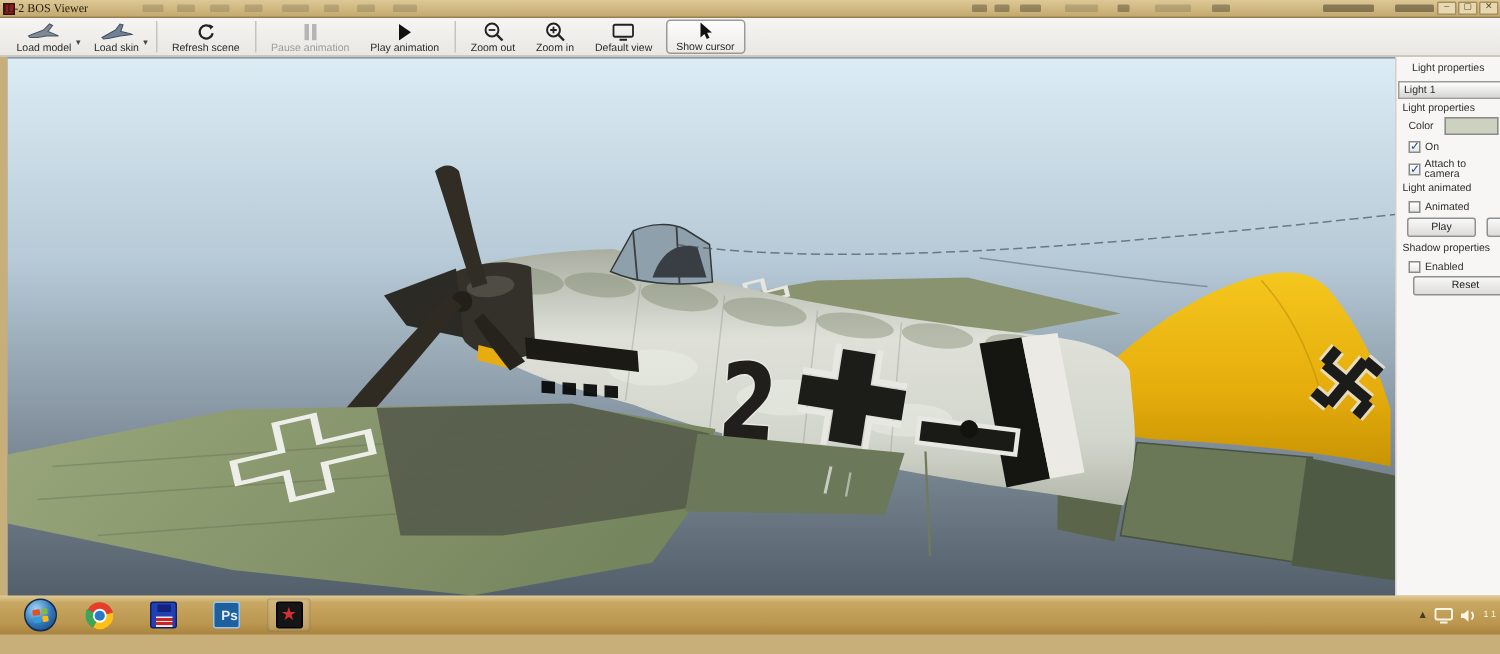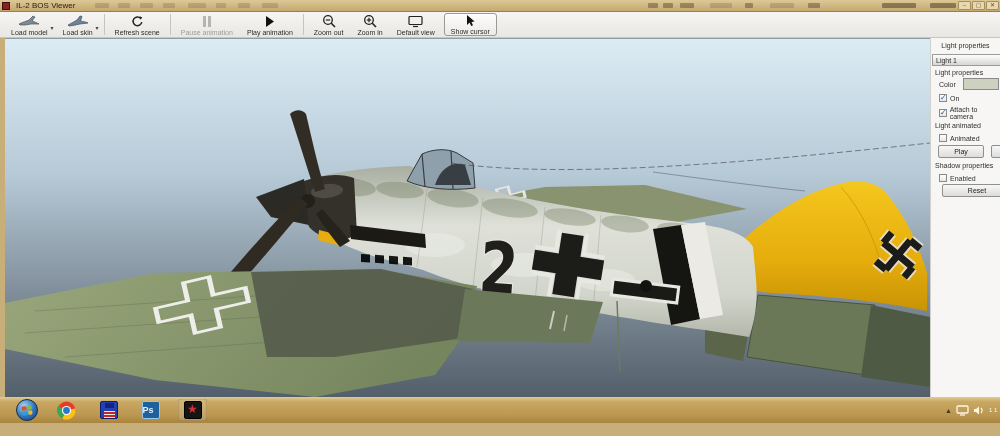--- a/index.html
+++ b/index.html
@@ -5,21 +5,21 @@
   * { margin:0; padding:0; box-sizing:border-box; }
   html,body { width:1000px; height:436px; overflow:hidden;
     font-family:"Liberation Sans", sans-serif; background:#000; }
   .window { position:relative; width:1000px; height:436px; background:#c8ae79; }
 
   
   .titlebar { position:relative; height:12px; background:linear-gradient(#dcc896,#c4a96f);
     border-bottom:1px solid #97804e; overflow:hidden; }
   .title-icon { position:absolute; left:2px; top:2px; width:8px; height:8px;
     background:#8c1f1f; border:1px solid #3a1010; }
-  .title-text { position:absolute; left:16px; top:1px; font-size:8px; color:#241c0c; }
+  .title-text { position:absolute; left:2px; top:1px; font-size:8px; color:#241c0c;font-family:Liberation Serif, serif; }
   .ghost { position:absolute; top:3px; height:5px; background:#3a3020; opacity:.18; border-radius:1px; }
   .ghost.dark { opacity:.34; background:#241c10; }
   .winbtns { position:absolute; right:1px; top:1px; display:flex; gap:1px; }
   .winbtn { width:13px; height:9px; background:#e7d8b2; border:1px solid #a68f5c;
     font-size:6px; line-height:7px; text-align:center; color:#5c4c28; border-radius:1px; }
 
   
   .toolbar { height:26px; background:linear-gradient(#f6f5f3,#e9e7e3);
     border-bottom:1px solid #c9c7c2; display:flex; align-items:stretch; padding-left:4px; }
   .tbtn { display:flex; flex-direction:column; align-items:center; justify-content:center;
@@ -77,21 +77,21 @@
   .tb-item { width:29px; height:22px; display:flex; align-items:center; justify-content:center;
     border-radius:2px; }
   .tb-item.active { background:rgba(255,255,255,.14); box-shadow:inset 0 0 2px rgba(60,40,0,.5); }
   .icon-floppy { width:18px; height:18px; background:#2140b8; border:1px solid #101e66;
     border-radius:2px; position:relative; }
   .icon-floppy::before { content:""; position:absolute; left:4px; top:1px; width:9px; height:5px;
     background:#13227a; }
   .icon-floppy::after { content:""; position:absolute; left:3px; top:9px; width:11px; height:7px;
     background:repeating-linear-gradient(#e8e8e8 0 1px, #cc2222 1px 3px); }
   .icon-ps { width:18px; height:18px; background:#1e5f9e; border:1px solid #9bc6ea;
-    border-radius:2px; color:#e4f1fc; font-size:9px; font-weight:bold; text-align:left;
+    border-radius:2px; color:#e4f1fc; font-size:9px; font-weight:bold; text-align:right;
     line-height:16px; }
   .icon-star { width:18px; height:18px; background:#151515; border:1px solid #000;
     border-radius:2px; color:#d23030; font-size:12px; line-height:15px; text-align:center; }
   .tray { position:absolute; right:0; top:0; height:26px; display:flex; align-items:center; gap:4px; }
   .tray-arrow { font-size:7px; color:#4a3a1c; }
   .tray-clock { width:11px; overflow:hidden; color:#fdf6e4; font-size:6px; line-height:7px;
     text-align:left; white-space:nowrap; }
 </style>
 </head>
 <body>

